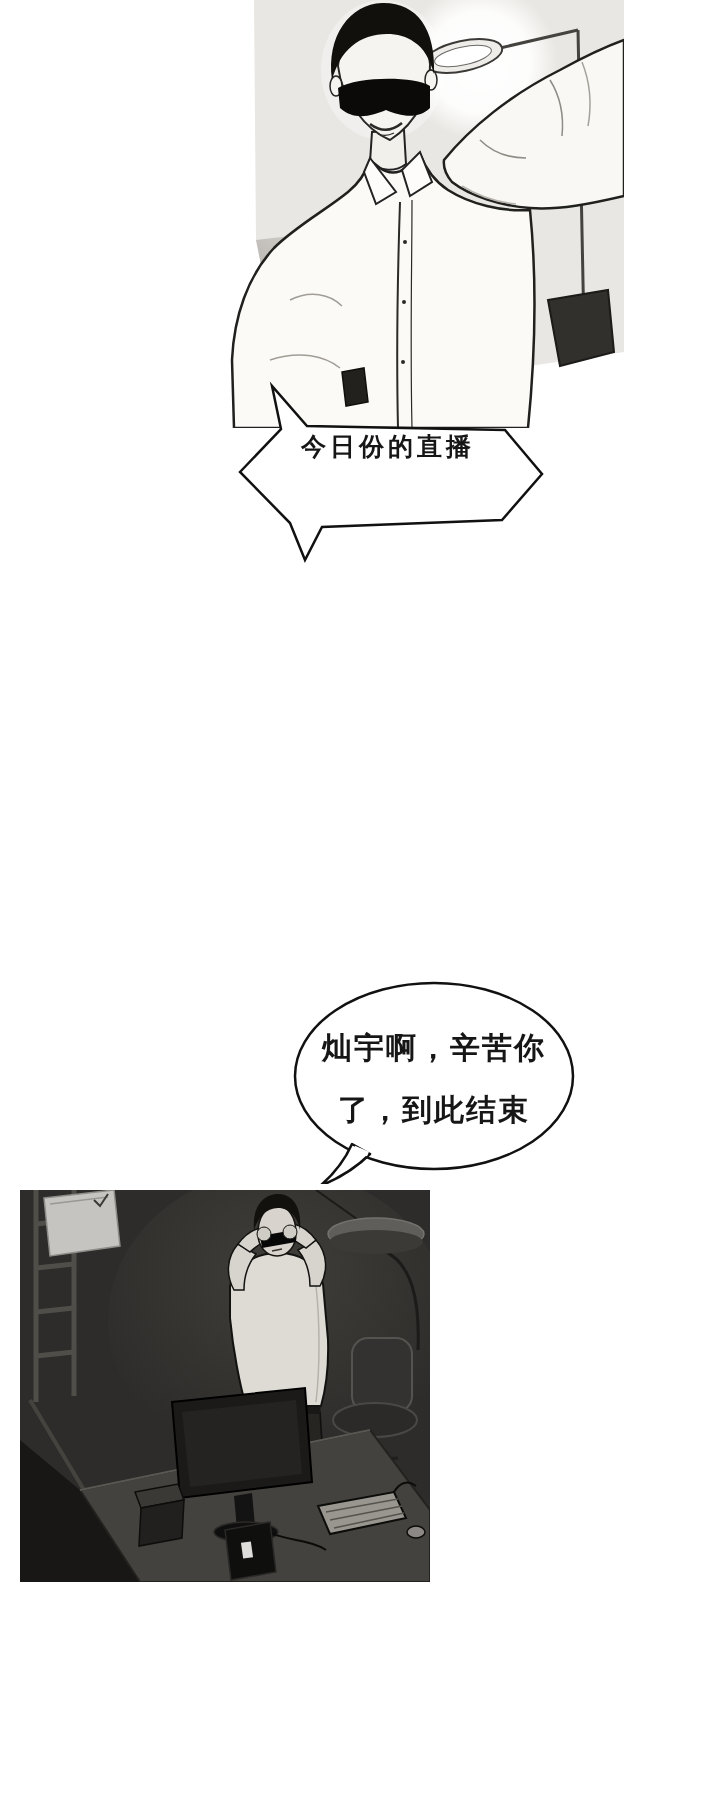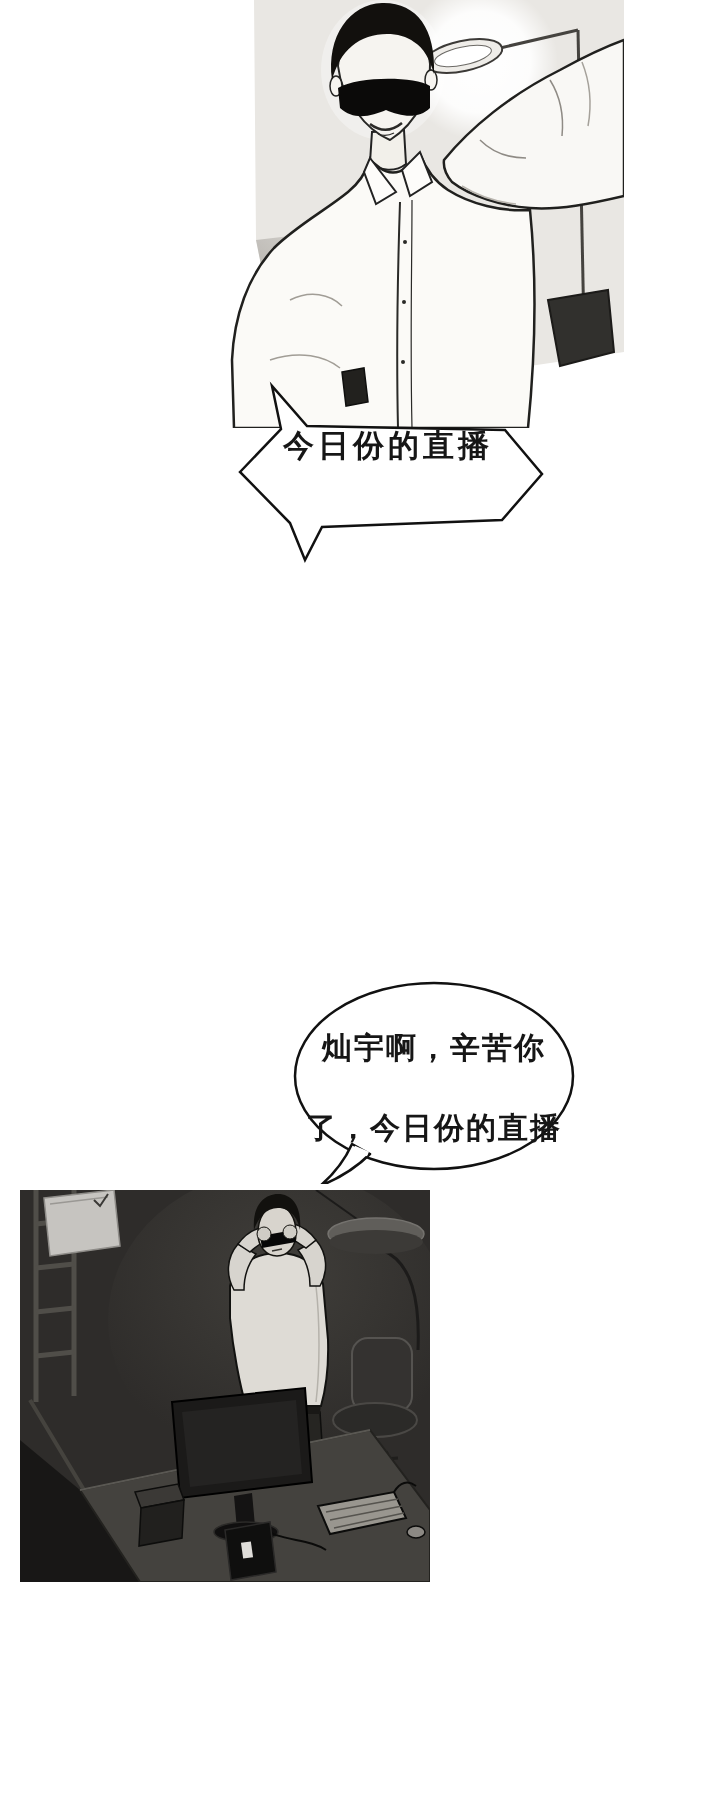--- a/index.html
+++ b/index.html
@@ -16,22 +16,22 @@
   .panel-bottom{left:20px;top:1190px;width:410px;height:392px;}
   .bubble{position:absolute;}
   .bubble svg{position:absolute;left:0;top:0;}
   .bubble-1{left:228px;top:376px;width:320px;height:196px;}
   .bubble-2{left:290px;top:980px;width:288px;height:204px;}
   .bubble-text{
     position:absolute;left:0;top:0;right:0;bottom:0;
     display:flex;flex-direction:column;align-items:center;
     color:#161616;font-weight:600;
   }
-  .bubble-1 .bubble-text{padding-top:50px;gap:21px;font-size:31px;letter-spacing:4px;}
-  .bubble-2 .bubble-text{padding-top:48px;gap:40px;font-size:30px;letter-spacing:2px;}
+  .bubble-1 .bubble-text{padding-top:50px;gap:21px;font-size:25px;letter-spacing:4px;}
+  .bubble-2 .bubble-text{padding-top:48px;gap:22px;font-size:30px;letter-spacing:2px;}
   .line{line-height:40px;white-space:nowrap;}
 </style>
 </head>
 <body>
 
 <div class="page">
 
   <div class="panel panel-top">
     <svg viewBox="0 0 394 428" width="394" height="428">
       <defs>
@@ -111,21 +111,21 @@
   </div>
 
   <div class="bubble bubble-2">
     <svg viewBox="0 0 288 204" width="288" height="204">
       <ellipse cx="144" cy="96" rx="139" ry="93" fill="#ffffff" stroke="#111111" stroke-width="2.5"></ellipse>
       <path d="M62,164 C54,182 44,194 30,206 C50,198 68,186 80,174 Z" fill="#ffffff" stroke="#111111" stroke-width="2.5" stroke-linejoin="round"></path>
       <path d="M64,168 L78,174" stroke="#ffffff" stroke-width="5"></path>
     </svg>
     <div class="bubble-text">
       <div class="line">灿宇啊，辛苦你</div>
-      <div class="line">了，今日份的直播</div>
+      <div class="line">了，到此结束</div>
     </div>
   </div>
 
   <div class="panel panel-bottom">
     <svg viewBox="0 0 410 392" width="410" height="392">
       <defs>
         <radialGradient id="roomLight" cx="50%" cy="35%" r="60%">
           <stop offset="0%" stop-color="#403e3a"></stop>
           <stop offset="100%" stop-color="#403e3a" stop-opacity="0"></stop>
         </radialGradient>

